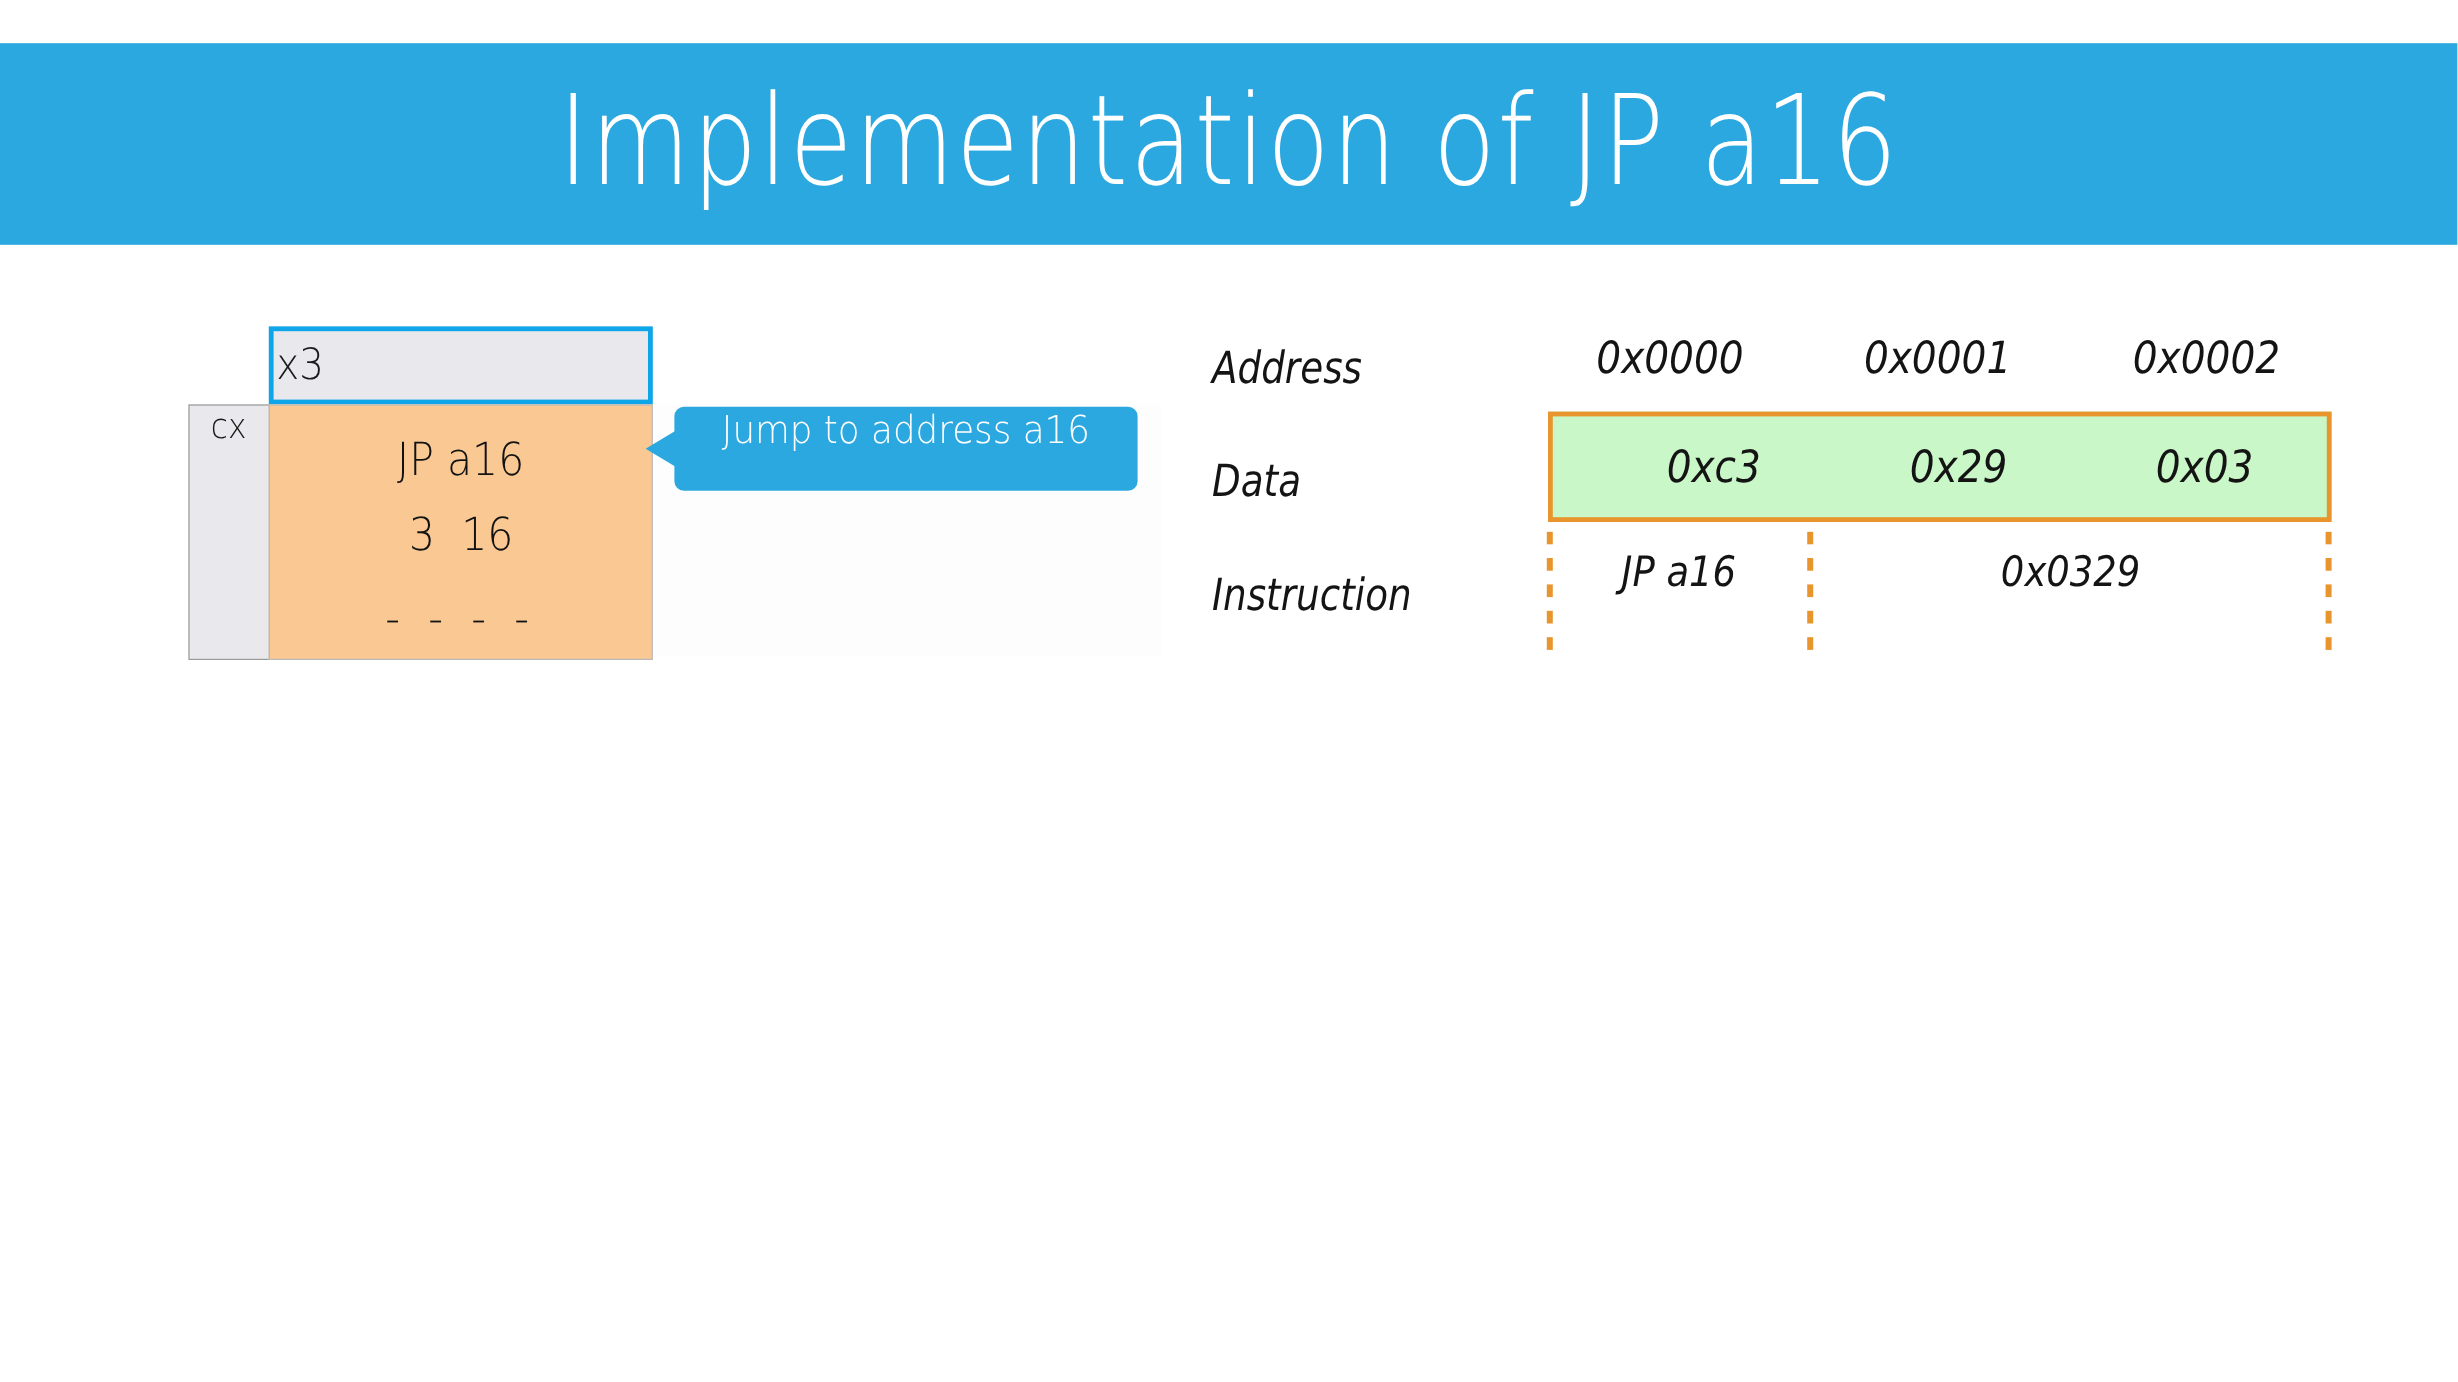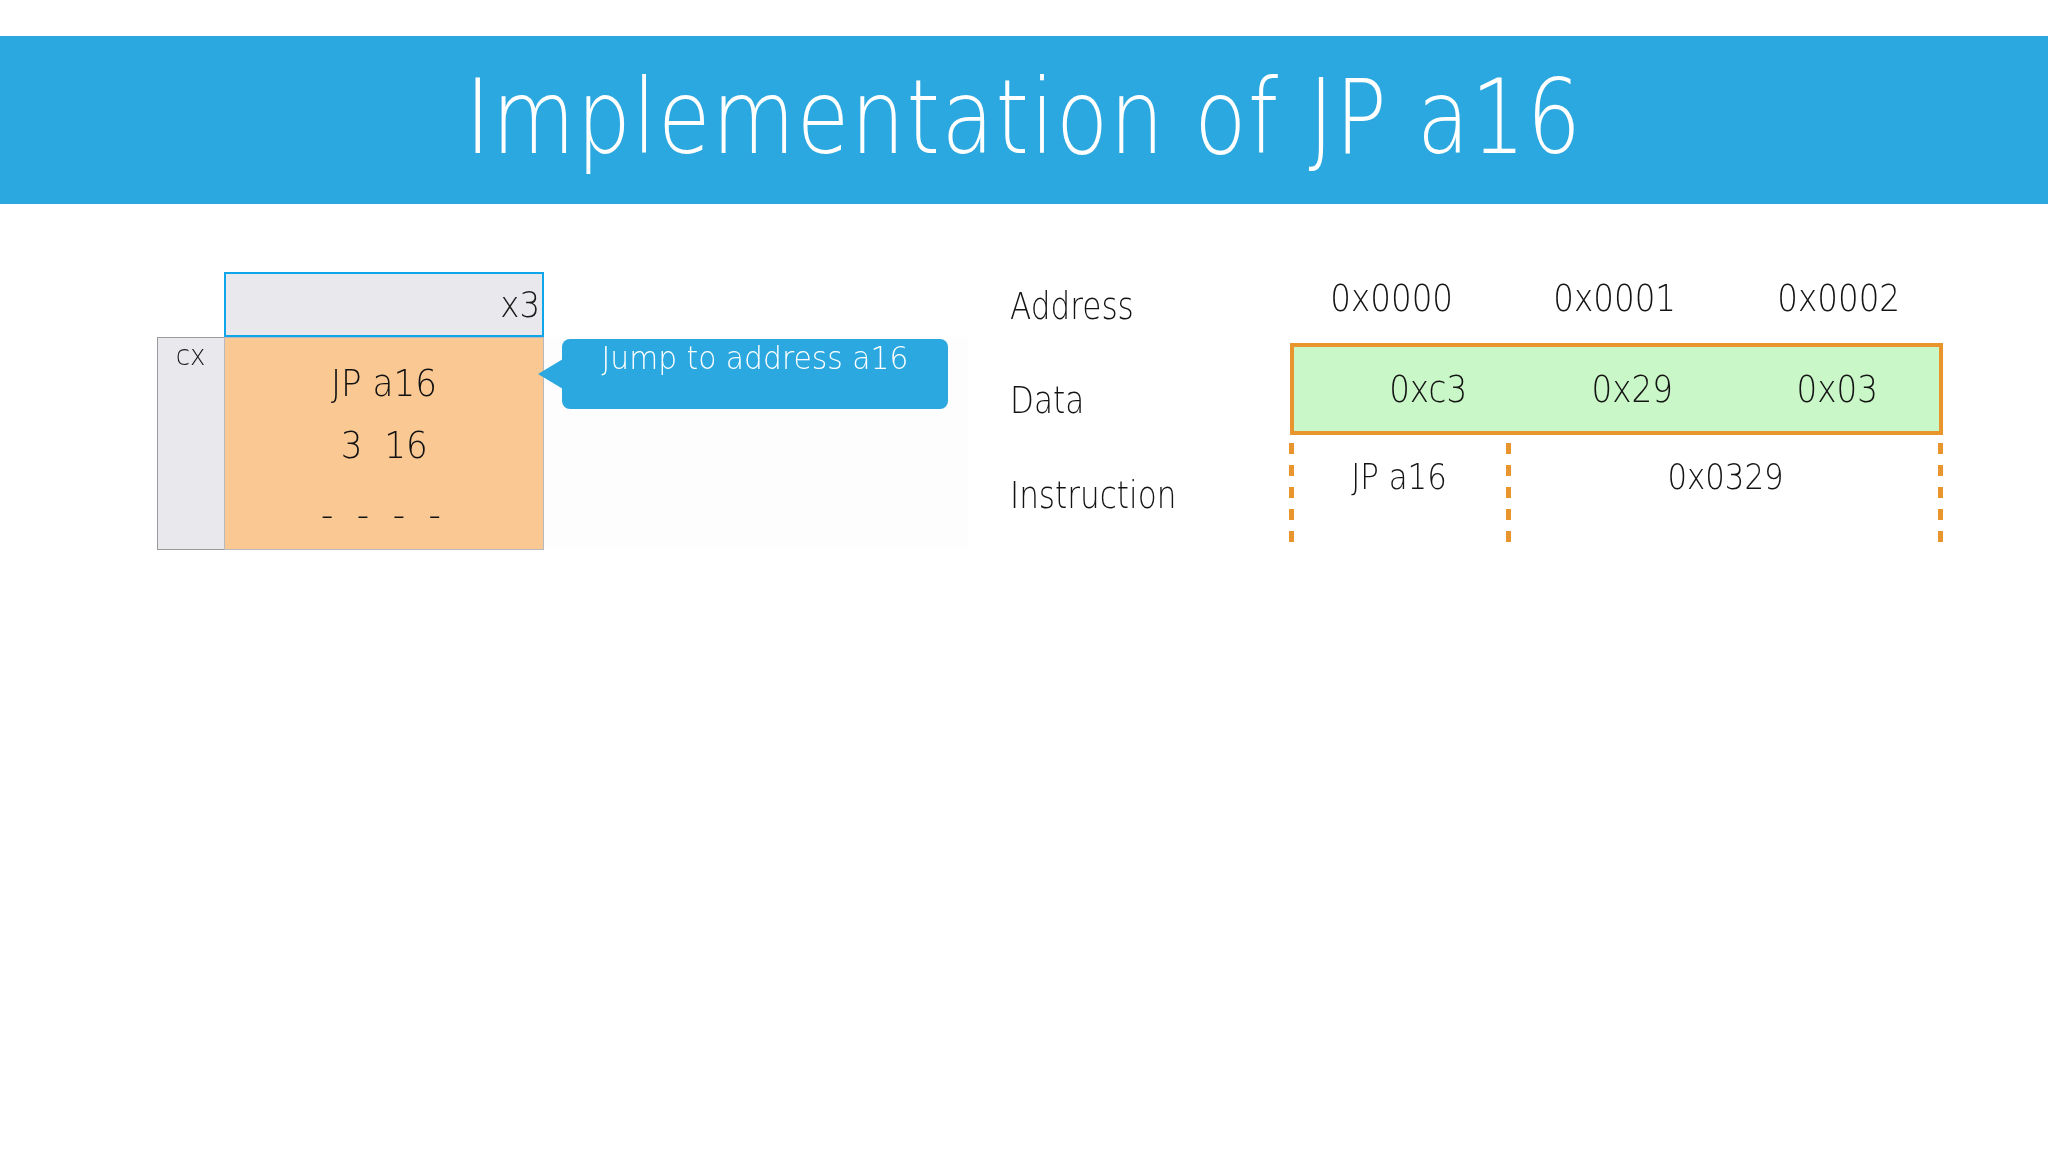--- a/index.html
+++ b/index.html
@@ -64,25 +64,25 @@
     height: 210px;
     background: #fdfdfd;
   }
   .x3-box {
     position: absolute;
     left: 74px;
     top: 7px;
     width: 320px;
     height: 65px;
     background: #E9E9ED;
-    border: 2px solid #0ea5e9;
+    border: 4px solid #0ea5e9;
     box-sizing: border-box;
     display: flex;
     align-items: center;
-    justify-content: flex-end;
+    justify-content: flex-start;
   }
   .x3-label {
     font-size: 36px;
     color: #1a1a1a;
     font-weight: 300;
     transform: scaleX(0.9);
   }
   .cx-box {
     position: absolute;
     left: 7px;
@@ -157,20 +157,21 @@
     border-right: 25px solid #2BA8E0;
   }
 
   
   .mem-area {
     position: absolute;
     left: 1010px;
     top: 265px;
     width: 960px;
     height: 300px;
+    font-style: italic;
   }
   .row-label {
     position: absolute;
     left: 0;
     font-size: 37px;
     color: #141414;
     font-weight: 300;
     white-space: nowrap;
     transform: scaleX(0.84);
     transform-origin: 0 50%;

